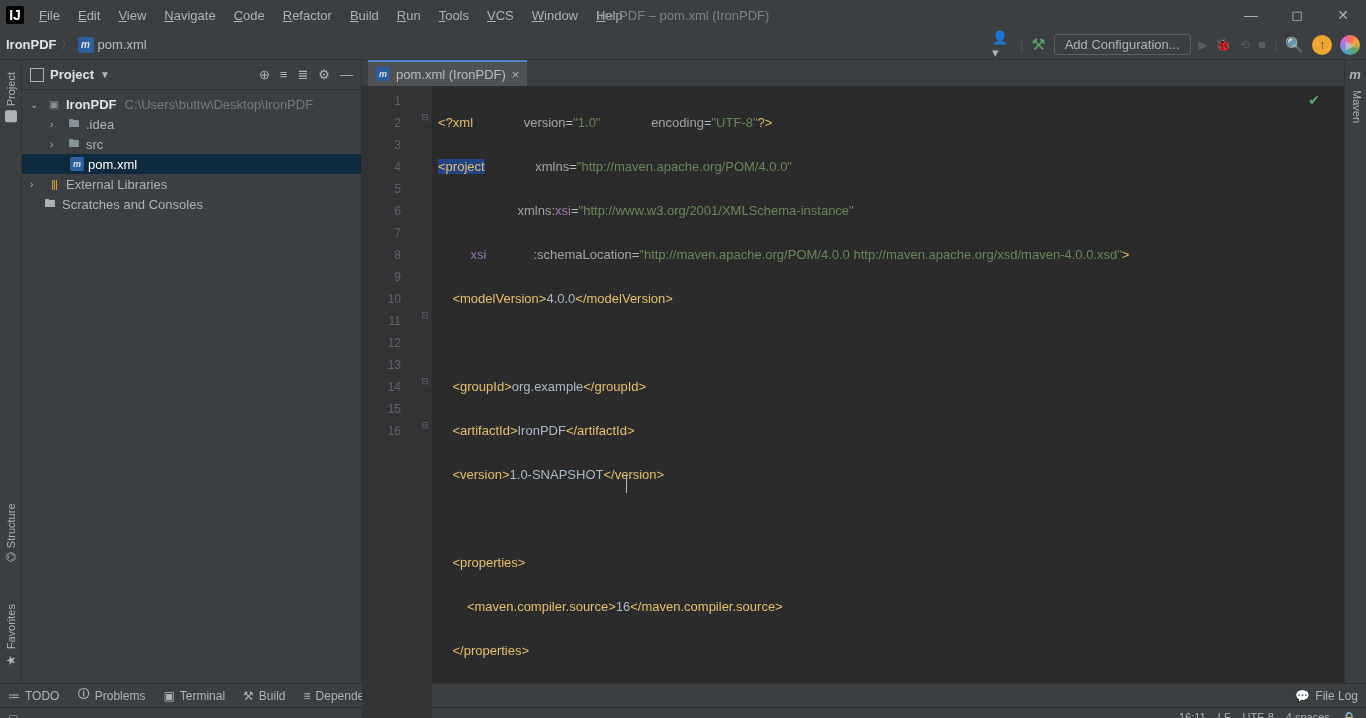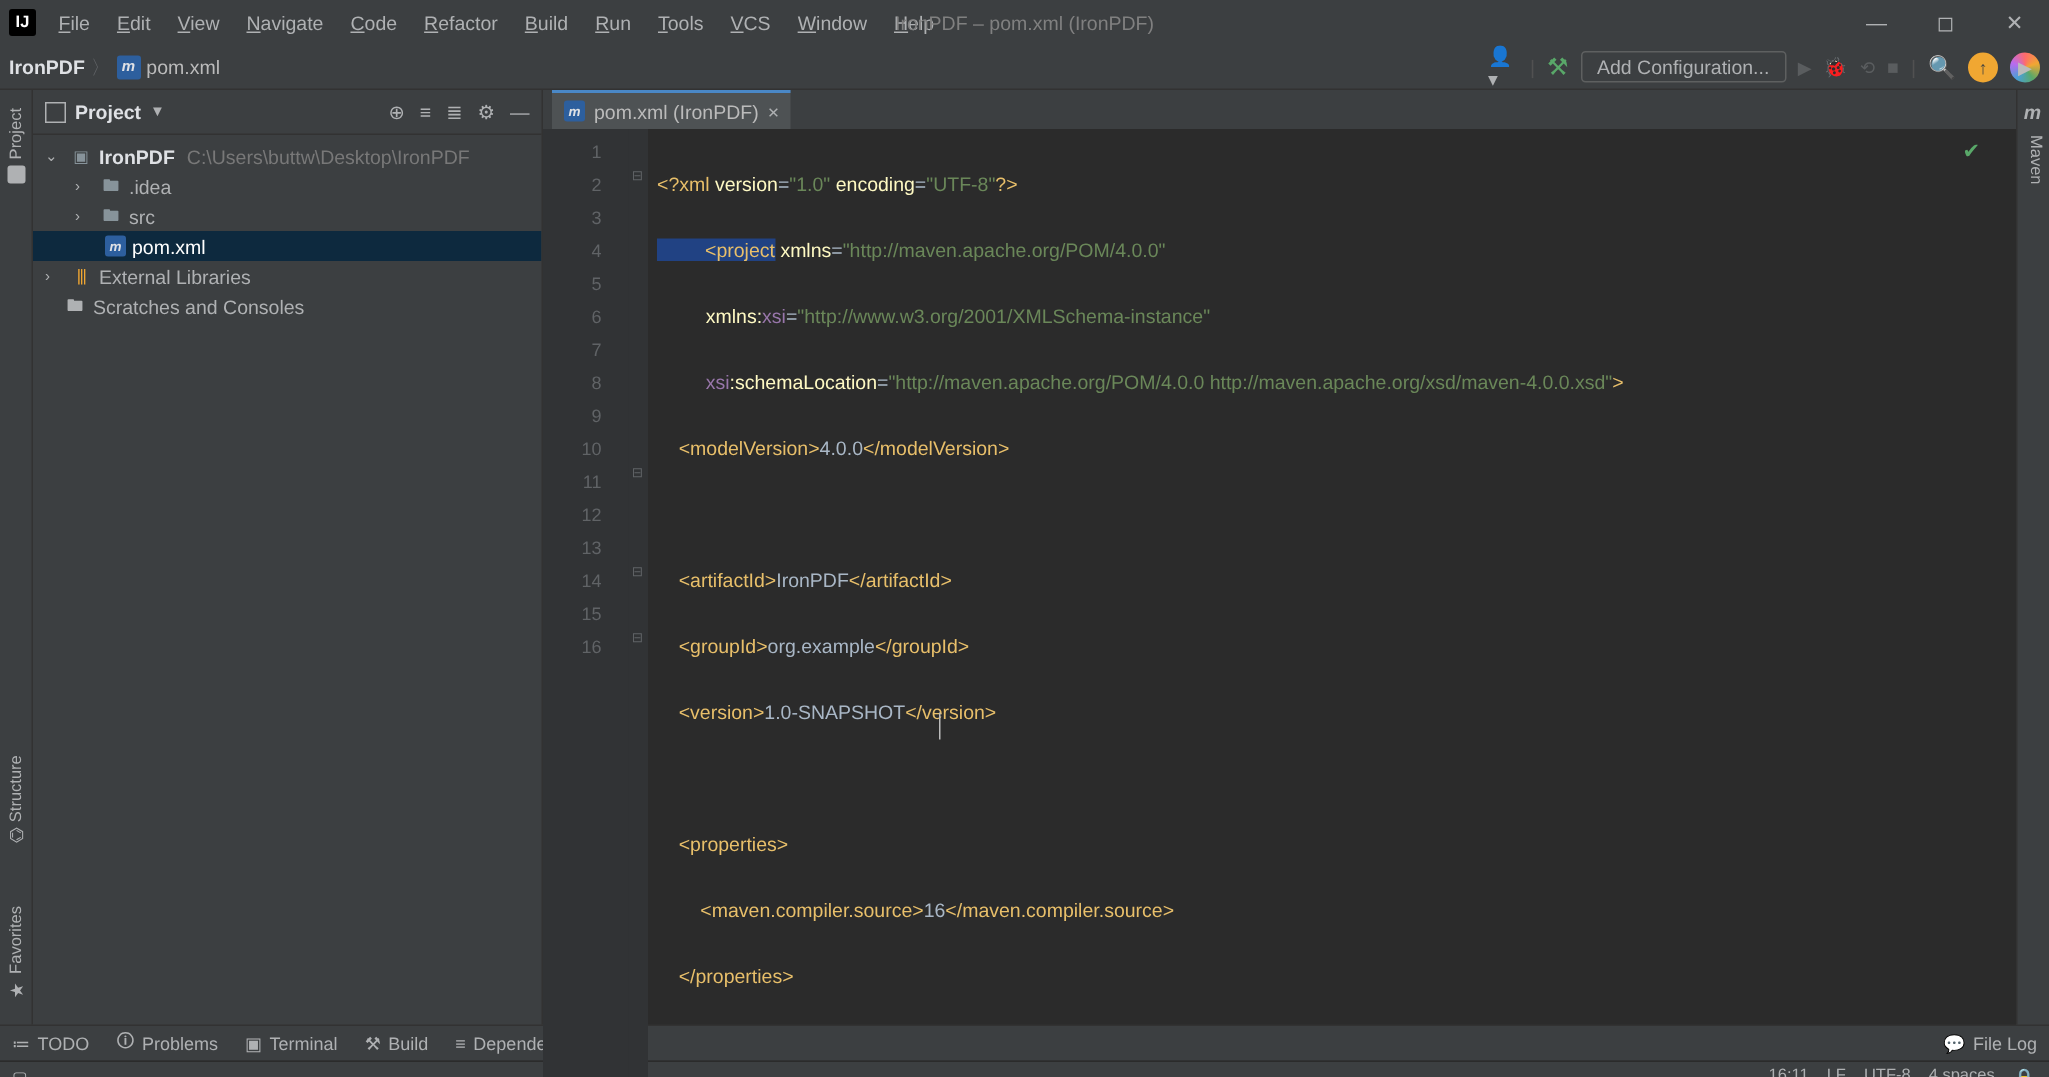--- a/index.html
+++ b/index.html
@@ -1,18 +1,18 @@
 <!DOCTYPE html>
 <html><head>
 <meta charset="utf-8">
 <style>
 * { margin: 0; padding: 0; box-sizing: border-box; font-family: "Segoe UI", Arial, sans-serif; }
 body { width: 1366px; height: 718px; background: #2b2b2b; color: #bbbbbb; overflow: hidden; font-size: 13px; position: relative; }
 .titlebar { height: 30px; background: #3c3f41; display: flex; align-items: center; padding: 0 6px; color: #afb1b3; position: relative; }
-.titlebar .appico { width: 18px; height: 18px; background: #000; color:#fff; display:flex;align-items:center;justify-content:center;font-size:11px;font-weight:bold;border-radius:2px; margin-right:8px;}
+.titlebar .appico { width: 18px; height: 18px; background: #000; color:#fff; display:flex;align-items:center;justify-content:center;font-size:14px;font-weight:bold;border-radius:2px; margin-right:8px;}
 .menubar { display:flex; gap:4px; }
 .menubar span { padding: 0 7px; cursor:pointer; }
 .menubar span:first-letter { text-decoration: underline; }
 .titlebar .titletext { position:absolute; left:50%; transform:translateX(-50%); color:#808080; }
 .winbtns { position:absolute; right:0; display:flex; }
 .winbtns div { width:46px; height:30px; display:flex;align-items:center;justify-content:center; font-size:14px; color:#afb1b3;}
 .navbar { height:30px; background:#3c3f41; border-bottom:1px solid #323232; display:flex; align-items:center; padding:0 6px; }
 .breadcrumb { display:flex; align-items:center; gap:4px; font-size:13px; }
 .breadcrumb .m-icon { width:16px;height:16px;background:#2d5f9e;color:#dfe1e5;display:flex;align-items:center;justify-content:center;font-weight:bold;font-size:10px;font-style:italic;border-radius:2px;}
 .navbar .right { margin-left:auto; display:flex; align-items:center; gap:8px;}
@@ -52,26 +52,26 @@
 .edtab{background:#4e5254;height:26px;display:flex;align-items:center;padding:0 8px;gap:6px;border-top:2px solid #4a88c7;color:#bbbbbb;cursor:pointer;}
 .edtab .close{color:#afb1b3;font-size:13px;}
 .edbody{flex:1;display:flex;position:relative;}
 .gutter{width:58px;background:#313335;border-right:1px solid #313335;padding-top:4px;text-align:right;font-family:"JetBrains Mono","Consolas",monospace;font-size:12px;color:#606366;line-height:22px;}
 .gutter div{padding-right:18px;position:relative;}
 .foldstrip{width:12px;background:#313335;position:relative;}
 .fold{position:absolute;left:0;width:10px;height:10px;font-size:9px;color:#606366;display:flex;align-items:center;justify-content:center;}
 .code{flex:1;padding:4px 0 0 6px;font-family:"JetBrains Mono","Consolas",monospace;font-size:13px;line-height:22px;color:#a9b7c6;position:relative;white-space:pre;}
 .code .line{height:22px;}
 .tag{color:#e8bf6a;}
-.attr{color:#fef9c3;}
+.attr{color:#a3a3a3;margin-left:47px;}
 .ns{color:#9876aa;}
 .str{color:#6a8759;}
 .txt{color:#a9b7c6;}
 .pi{color:#e8bf6a;}
-.hl{background:#214283;padding-left:32px;}
+.hl{background:#214283;}
 @keyframes blink{50%{opacity:0;}}
 .rightstrip{width:22px;background:#3c3f41;border-left:1px solid #323232;position:relative;}
 .rightstrip .mvn{writing-mode:vertical-rl;font-size:11px;color:#afb1b3;position:absolute;top:30px;right:3px;}
 .rightstrip .mico{position:absolute;top:6px;right:3px;width:16px;height:16px;color:#afb1b3;font-style:italic;font-weight:bold;display:flex;align-items:center;justify-content:center;}
 .check{position:absolute;top:6px;right:24px;color:#59a869;font-size:14px;}
 .textcaret{position:absolute;top:389px;left:194px;width:1px;height:18px;background:#bbb;}
 
 .statusbar{height:24px;background:#3c3f41;border-top:1px solid #323232;display:flex;align-items:center;padding:0 8px;gap:18px;color:#afb1b3;font-size:12px;}
 .statusbar .sitem{display:flex;align-items:center;gap:5px;cursor:pointer;}
 .statusbar .right{margin-left:auto;display:flex;align-items:center;gap:14px;}
@@ -226,22 +226,22 @@
         <div class="fold" style="top:290px;">⊟</div>
         <div class="fold" style="top:334px;">⊟</div>
       </div>
       <div class="code">
 <div class="line"><span class="pi">&lt;?xml</span> <span class="attr">version</span><span class="txt">=</span><span class="str">"1.0"</span> <span class="attr">encoding</span><span class="txt">=</span><span class="str">"UTF-8"</span><span class="pi">?&gt;</span></div>
 <div class="line"><span class="tag hl">&lt;project</span> <span class="attr">xmlns</span><span class="txt">=</span><span class="str">"http://maven.apache.org/POM/4.0.0"</span></div>
 <div class="line">         <span class="attr">xmlns:</span><span class="ns">xsi</span><span class="txt">=</span><span class="str">"http://www.w3.org/2001/XMLSchema-instance"</span></div>
 <div class="line">         <span class="ns">xsi</span><span class="attr">:schemaLocation</span><span class="txt">=</span><span class="str">"http://maven.apache.org/POM/4.0.0 http://maven.apache.org/xsd/maven-4.0.0.xsd"</span><span class="tag">&gt;</span></div>
 <div class="line">    <span class="tag">&lt;modelVersion&gt;</span><span class="txt">4.0.0</span><span class="tag">&lt;/modelVersion&gt;</span></div>
 <div class="line"></div>
+<div class="line">    <span class="tag">&lt;groupId&gt;</span><span class="txt">org.example</span><span class="tag">&lt;/groupId&gt;</span></div>
 <div class="line">    <span class="tag">&lt;artifactId&gt;</span><span class="txt">IronPDF</span><span class="tag">&lt;/artifactId&gt;</span></div>
-<div class="line">    <span class="tag">&lt;groupId&gt;</span><span class="txt">org.example</span><span class="tag">&lt;/groupId&gt;</span></div>
 <div class="line">    <span class="tag">&lt;version&gt;</span><span class="txt">1.0-SNAPSHOT</span><span class="tag">&lt;/version&gt;</span></div>
 <div class="line"></div>
 <div class="line">    <span class="tag">&lt;properties&gt;</span></div>
 <div class="line">        <span class="tag">&lt;maven.compiler.source&gt;</span><span class="txt">16</span><span class="tag">&lt;/maven.compiler.source&gt;</span></div>
 <div class="line">    <span class="tag">&lt;/properties&gt;</span></div>
 
 
         <div class="textcaret"></div>
       </div>
       <span class="check">✔</span>

